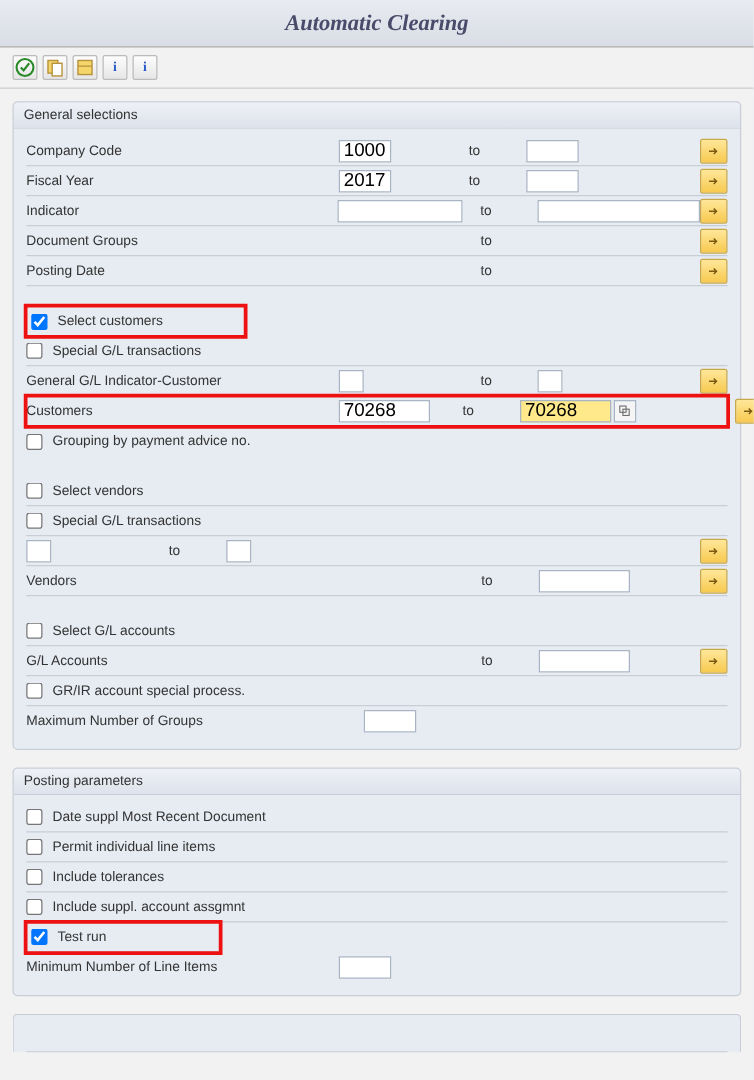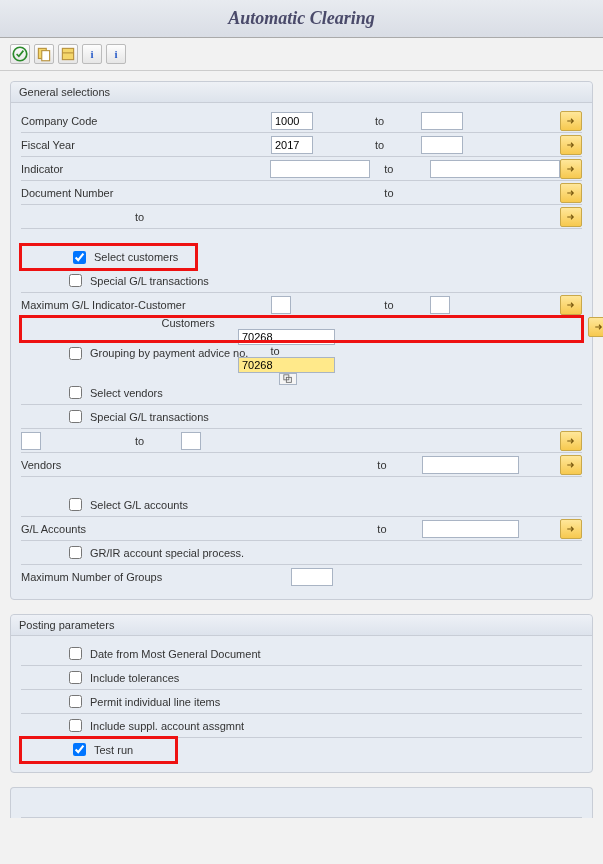--- a/index.html
+++ b/index.html
@@ -56,30 +56,30 @@
     border-radius:4px 4px 0 0;
   }
   .group-body { padding:6px 10px 10px 10px; }
   .row {
     display:flex;
     align-items:center;
     height:24px;
     margin-bottom:0px;
   }
   .lbl { width:250px; display:flex; align-items:flex-end; gap:4px;}
-  .lblcheck { display:flex; align-items:center; gap:4px;margin-left:48px;}
+  .lblcheck { display:flex; align-items:center; gap:4px;}
   .inp {
     border:1px solid #a9b4c4;
     background:#fff;
     height:18px;
-    font-size:11px;
+    font-size:15px;
     padding:1px 3px;
   }
   .inp.sm { width:42px; }
-  .inp.md { width:97px; }
+  .inp.md { width:73px; }
   .inp.lg { width:100px; }
   .inp.xl { width:130px; }
   .to { width:60px; text-align:left; padding-left:14px; }
   .arrowbtn {
     width:22px;height:20px;
     border:1px solid #c9a84a;
     background:linear-gradient(#ffe79a,#f7c94f);
     border-radius:2px;
     margin-left:auto;
     display:flex;align-items:center;justify-content:center;
@@ -173,33 +173,36 @@
         <input class="inp xl" style="">
         <div class="arrowbtn">
             <svg viewBox="0 0 16 16">
               <path d="M3 8 H11 M8 5 L11 8 L8 11" stroke="#7a5a10" stroke-width="1.5" fill="none"></path>
             </svg>
           </div>
       </div>
 
       <div class="row rowu">
         <div class="lbl">
-            <span>Document Number</span>
+            <span>Document Groups</span>
           </div>
         <div style="width:100px"></div>
         <div class="to">to</div>
         <div style="width:130px"></div>
         <div class="arrowbtn">
             <svg viewBox="0 0 16 16">
               <path d="M3 8 H11 M8 5 L11 8 L8 11" stroke="#7a5a10" stroke-width="1.5" fill="none"></path>
             </svg>
           </div>
       </div>
 
       <div class="row rowu">
+        <div class="lbl">
+            <span>Posting Date</span>
+          </div>
         <div style="width:100px"></div>
         <div class="to">to</div>
         <div style="width:130px"></div>
         <div class="arrowbtn">
             <svg viewBox="0 0 16 16">
               <path d="M3 8 H11 M8 5 L11 8 L8 11" stroke="#7a5a10" stroke-width="1.5" fill="none"></path>
             </svg>
           </div>
       </div>
 
@@ -214,35 +217,35 @@
 
       <div class="row rowu">
         <div class="lbl lblcheck">
           <input type="checkbox" style="">
           <span>Special G/L transactions</span>
         </div>
       </div>
 
       <div class="row rowu">
         <div class="lbl">
-            <span>Maximum G/L Indicator-Customer</span>
+            <span>General G/L Indicator-Customer</span>
           </div>
         <input class="inp" style="width: 20px;">
         <div style="width:80px"></div>
         <div class="to">to</div>
         <input class="inp" style="width: 20px;">
         <div style="width:110px"></div>
         <div class="arrowbtn">
             <svg viewBox="0 0 16 16">
               <path d="M3 8 H11 M8 5 L11 8 L8 11" stroke="#7a5a10" stroke-width="1.5" fill="none"></path>
             </svg>
           </div>
       </div>
 
-      <div class="row rowu hl-red" style="padding-right:30px; position:relative;flex-direction:column;">
+      <div class="row rowu hl-red" style="padding-right:30px; position:relative;">
         <div class="lbl">
             <span>Customers</span>
           </div>
         <input class="inp md" value="70268" style="">
         <div style="width:12px"></div>
         <div class="to">to</div>
         <input class="inp md" style="background: rgb(255, 233, 138);" value="70268">
         <span class="search-help">
           <svg viewBox="0 0 12 12" width="10" height="10">
               <rect x="1" y="1" width="6" height="6" fill="none" stroke="#666"></rect>
@@ -350,49 +353,55 @@
   </div>
 
   <div class="group">
     <div class="group-title">Posting parameters</div>
     <div class="group-body">
 
 
       <div class="row rowu">
           <div class="lbl lblcheck">
             <input type="checkbox" style="">
-            <span>Date from Most General Document</span>
+            <span>Date suppl Most Recent Document</span>
+          </div>
+        </div>
+      <div class="row rowu">
+          <div class="lbl lblcheck">
+            <input type="checkbox" style="">
+            <span>Permit individual line items</span>
           </div>
         </div>
       <div class="row rowu">
           <div class="lbl lblcheck">
             <input type="checkbox" style="">
             <span>Include tolerances</span>
-          </div>
-        </div>
-      <div class="row rowu">
-          <div class="lbl lblcheck">
-            <input type="checkbox" style="">
-            <span>Permit individual line items</span>
           </div>
         </div>
       <div class="row rowu">
           <div class="lbl lblcheck">
             <input type="checkbox" style="">
             <span>Include suppl. account assgmnt</span>
           </div>
         </div>
 
       <div class="row rowu hl-red" style="width:155px;padding:0 4px;">
         <div class="lblcheck">
           <input type="checkbox" checked="" style="">
           <span>Test run</span>
         </div>
       </div>
 
+      <div class="row">
+        <div class="lbl">
+            <span>Minimum Number of Line Items</span>
+          </div>
+        <input class="inp sm" style="">
+      </div>
 
     </div>
   </div>
 
   <div class="group" style="margin-bottom:0;border-bottom:none;border-radius:4px 4px 0 0;">
     <div class="group-body" style="padding-bottom:0">
       <div class="row rowu"></div>
 
     </div>
   </div>

